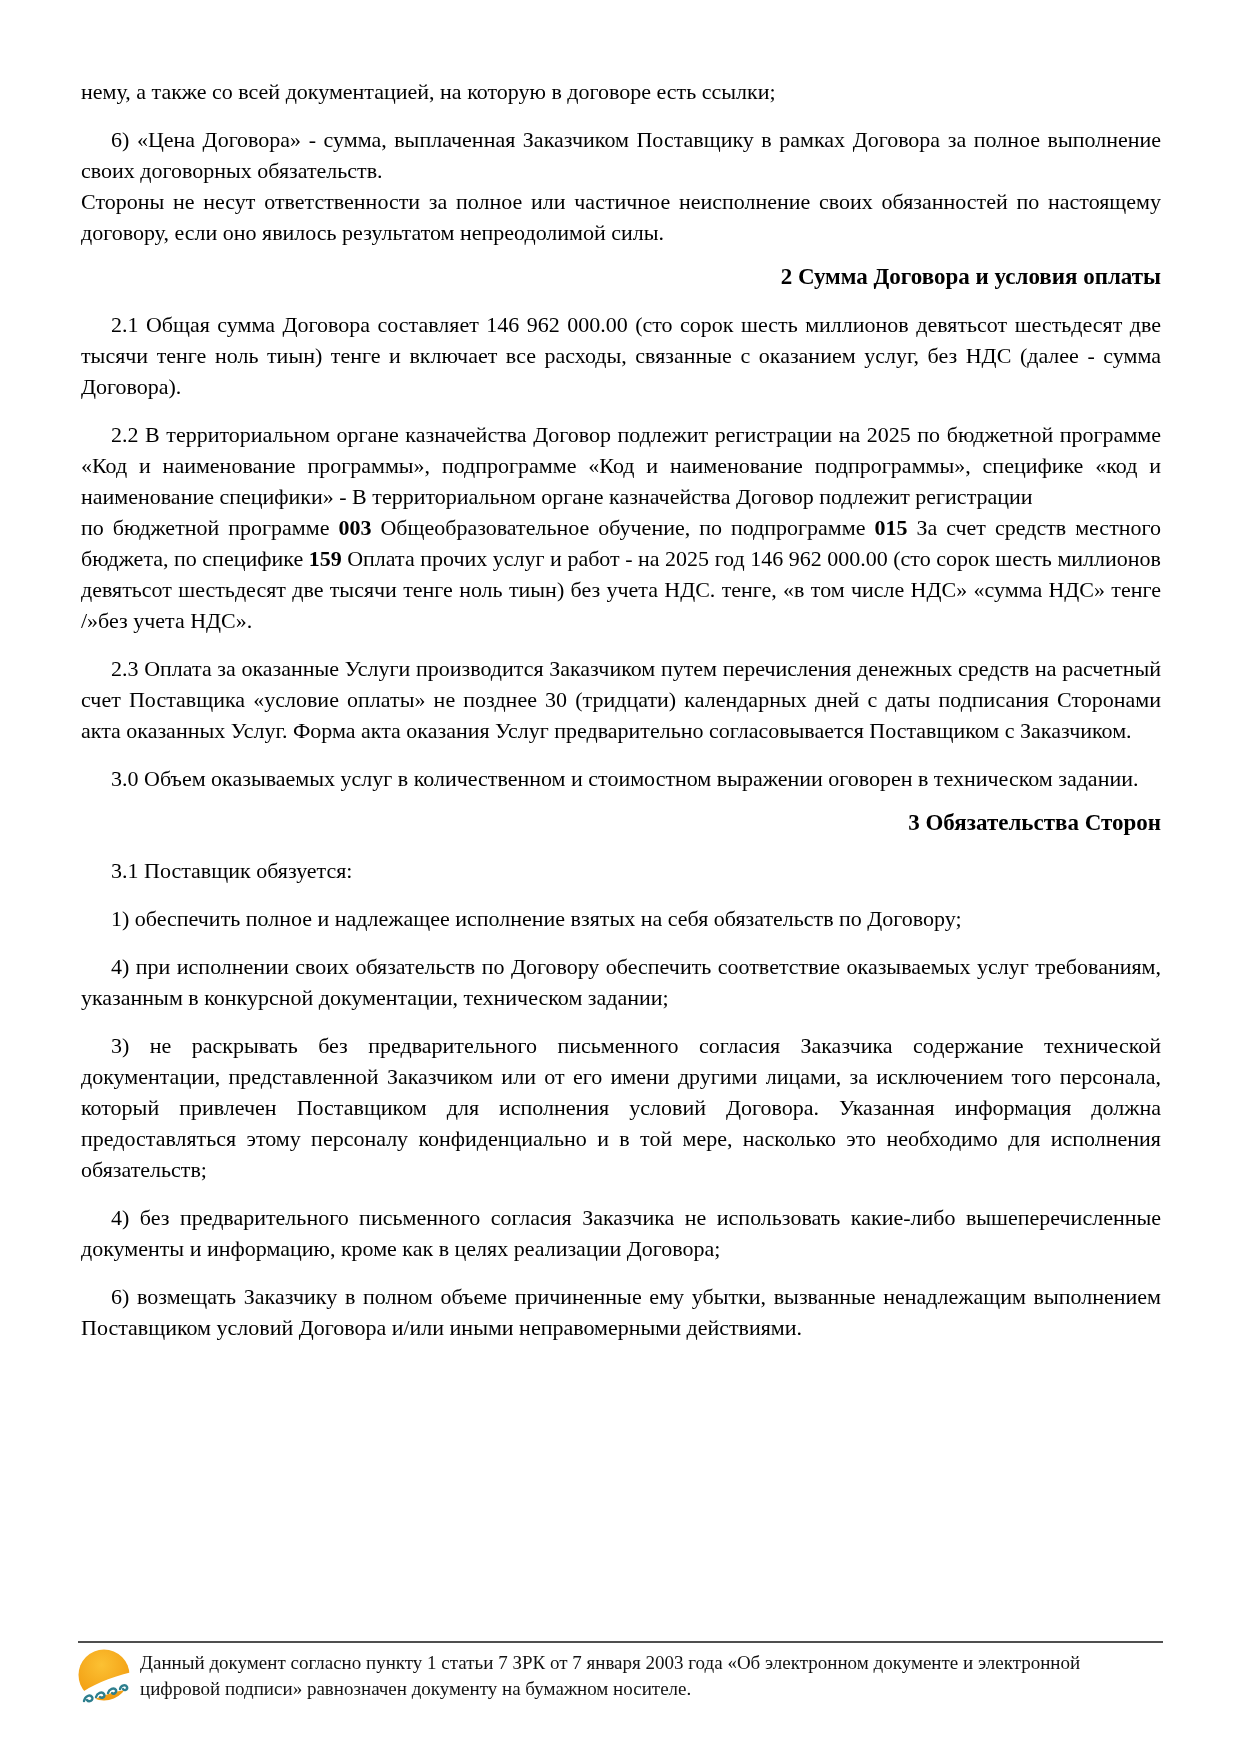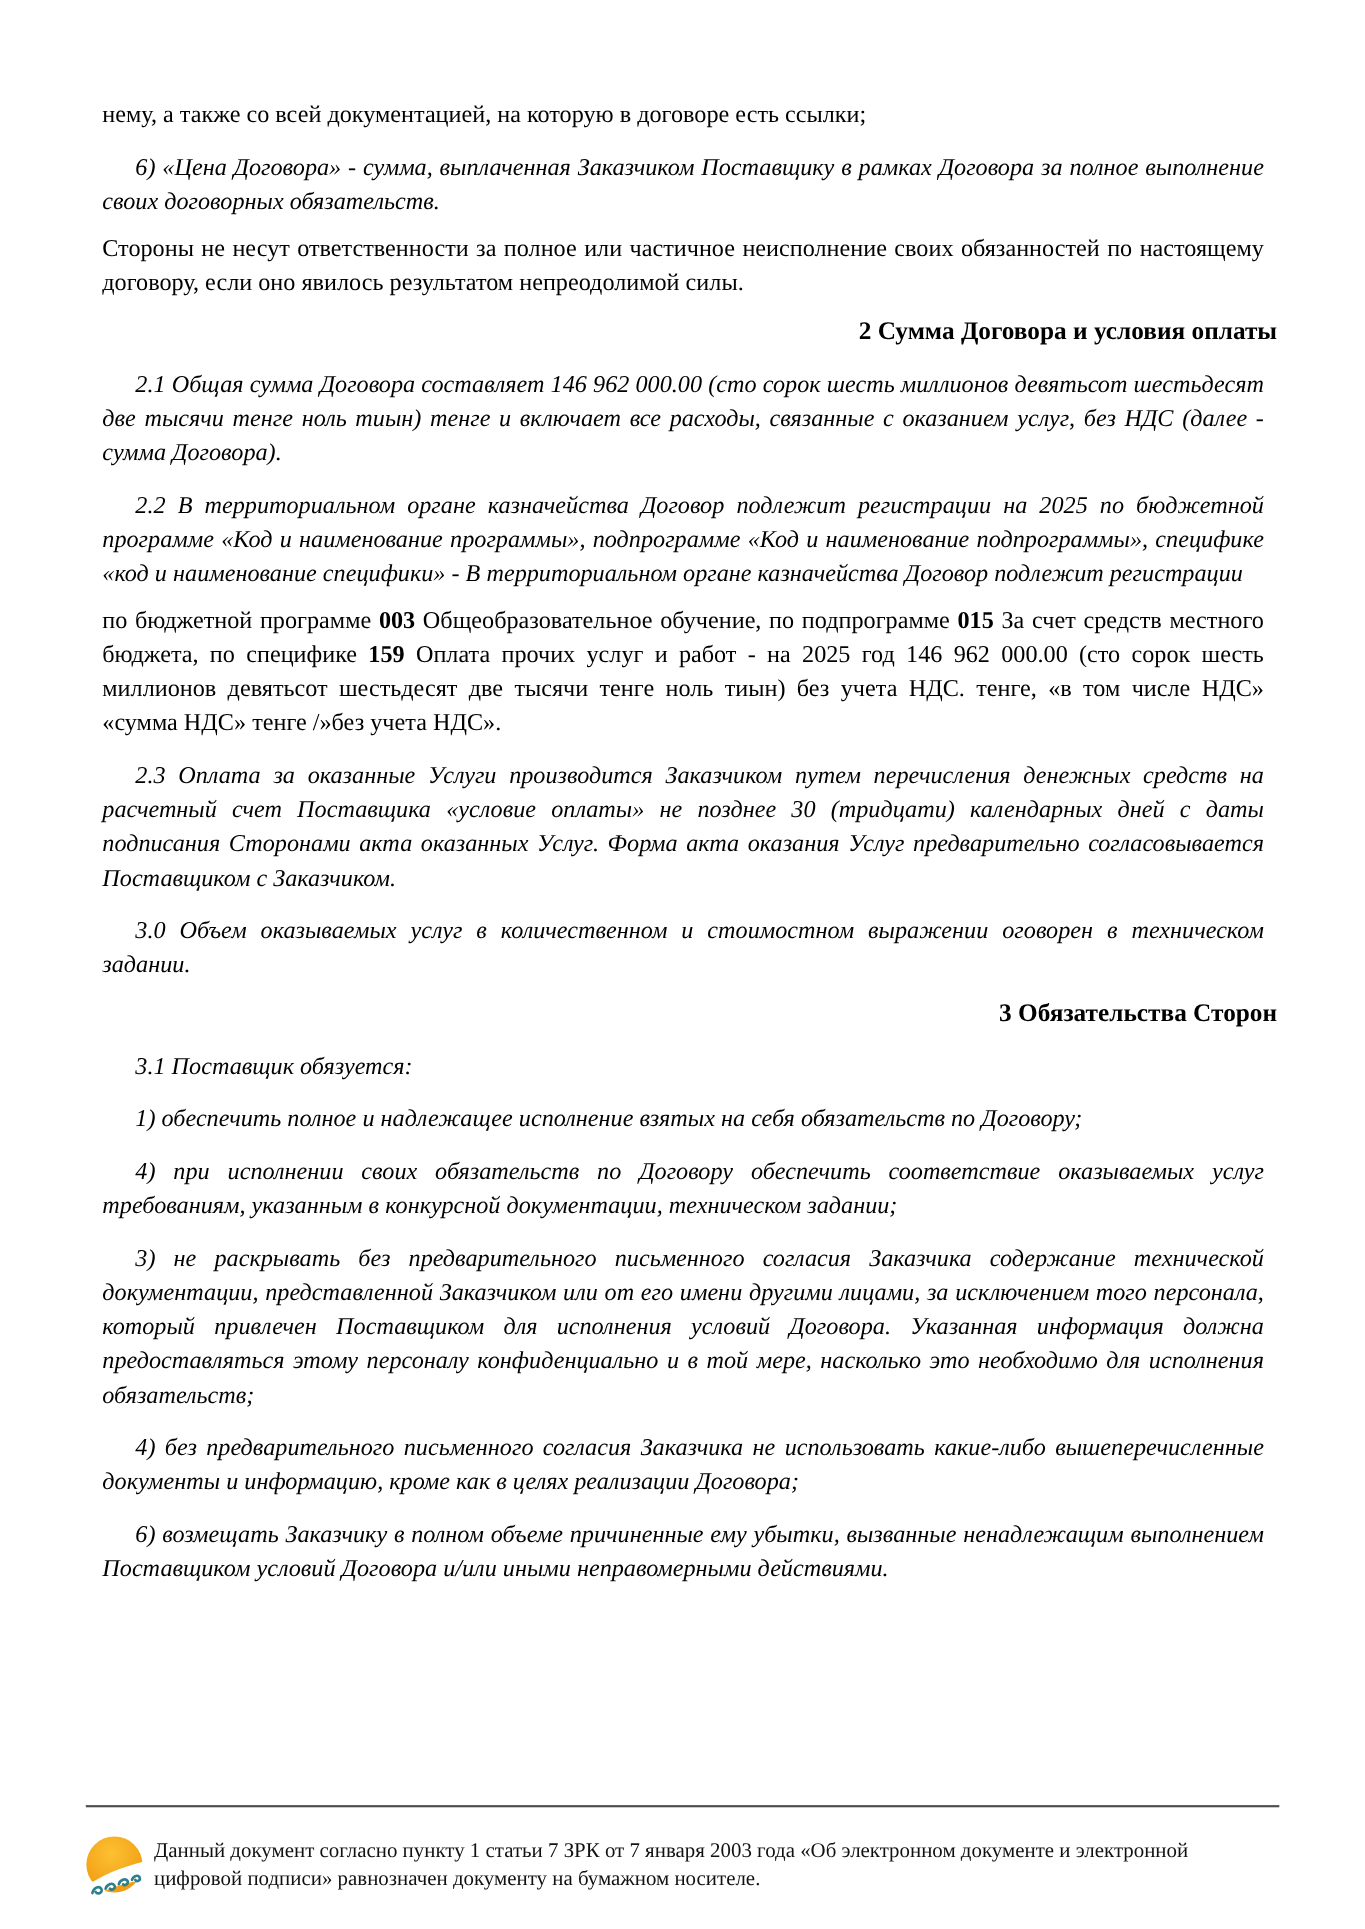--- a/index.html
+++ b/index.html
@@ -14,37 +14,37 @@
   }
   .content {
     position: absolute;
     left: 81px;
     top: 76px;
     width: 1080px;
     font-size: 22px;
     line-height: 31px;
     text-align: justify;
   }
-  .para { margin: 12px; }
-  .para.gap { margin-top: 17px; font-style: italic; }
+  .para { margin: 0; }
+  .para.gap { margin-top: 17px; }
   .para.indent { text-indent: 30px; }
   .heading {
     font-weight: bold;
     text-align: right;
     font-size: 23px;
     margin: 13px 0;
   }
   b { font-weight: bold; }
   .footer {
     position: absolute;
     left: 78px;
     right: 78px;
     top: 1641px;
     border-top: 2px solid #4f4f4f;
-    padding-top: 24px;
+    padding-top: 4px;
     display: flex;
     gap: 8px;
     align-items: flex-start;
   }
   .logo {
     width: 54px;
     height: 56px;
     flex: 0 0 auto;
     margin-top: 2px;
   }

